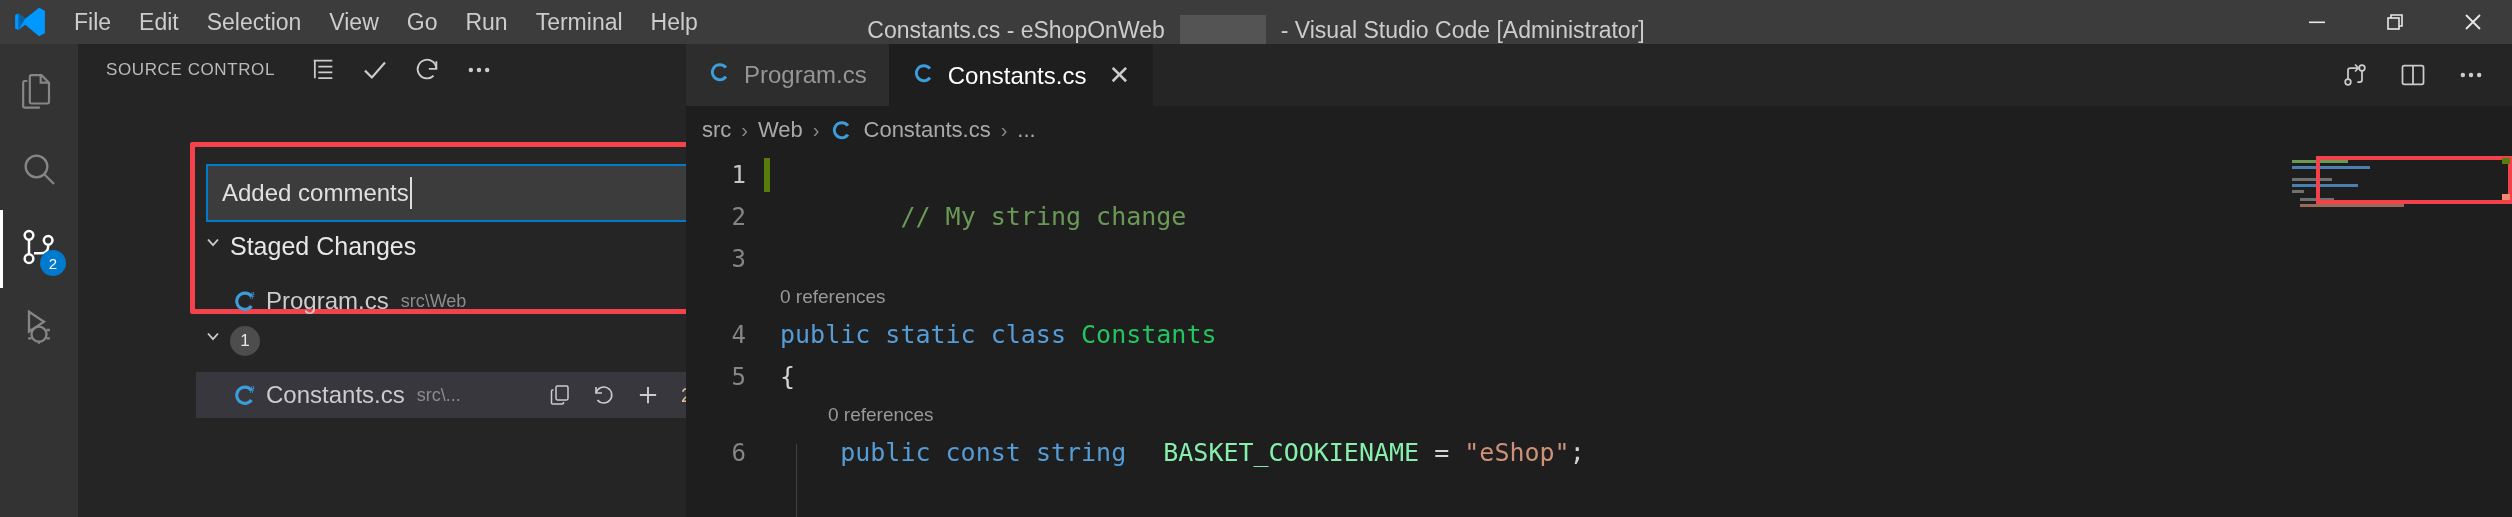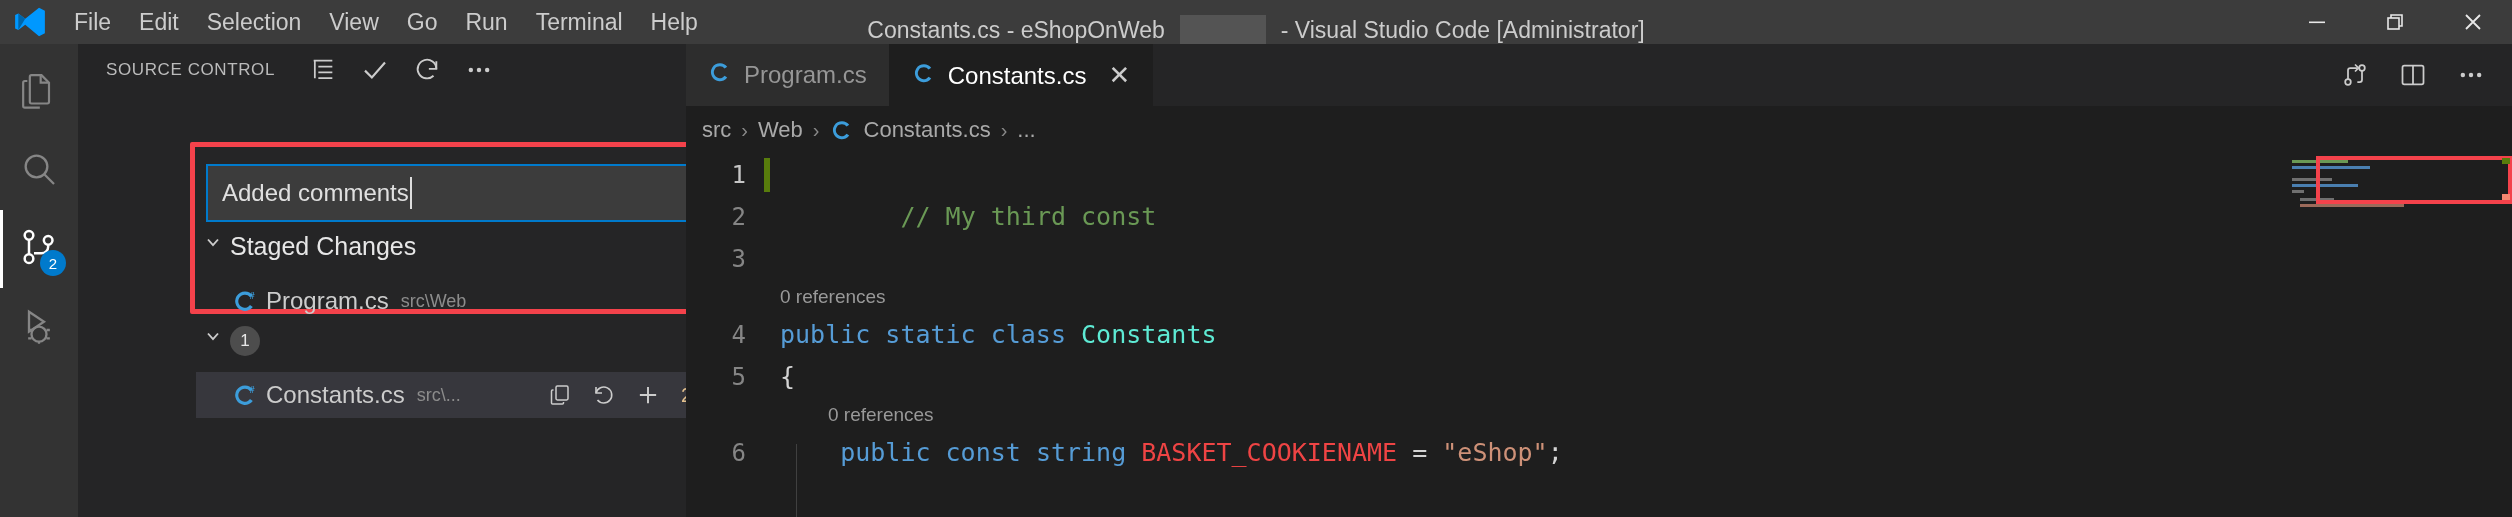--- a/index.html
+++ b/index.html
@@ -148,22 +148,22 @@
   .ref-text {
     font-family:"Liberation Sans", sans-serif; font-size:19px; color:#999999;
     line-height:34px; padding-left:16px;
   }
   .mod-bar { position:absolute; left:78px; width:6px; background:#587c0c; }
   .indent-guide { position:absolute; width:1px; background:#404040; }
 
   .tok-comment { color:#6a9955; }
   .tok-keyword { color:#569cd6; }
   .tok-ns      { color:#4ec9b0; }
-  .tok-type    { color:#5eead4; }
-  .tok-const   { color:#ef4444; }
+  .tok-type    { color:#22c55e; }
+  .tok-const   { color:#86efac;margin-left:22px; }
   .tok-string  { color:#ce9178; }
   .tok-punc    { color:#d4d4d4; }
   .squiggle { border-bottom:3px dotted #f48771; }
 
   .minimap {
     position:absolute; right:16px; top:0; width:210px; height:363px;
     background:#1e1e1e;
   }
   .minimap-redbox {
     position:absolute; right:0px; top:2px; width:196px; height:48px;
@@ -423,21 +423,21 @@
     <span class="bc-item">...</span>
   </div>
 
   <div class="code">
 
     <div class="mod-bar" style="top:4px;height:34px;"></div>
 
     <div class="code-line">
       <div class="gutter current">1</div>
       <div class="linecontent">
-        <span class="tok-comment">// My third const</span>
+        <span class="tok-comment">// My string change</span>
       </div>
     </div>
 
     <div class="code-line">
       <div class="gutter">2</div>
     </div>
 
     <div class="code-line">
       <div class="gutter">3</div>
       <div class="linecontent"></div>

